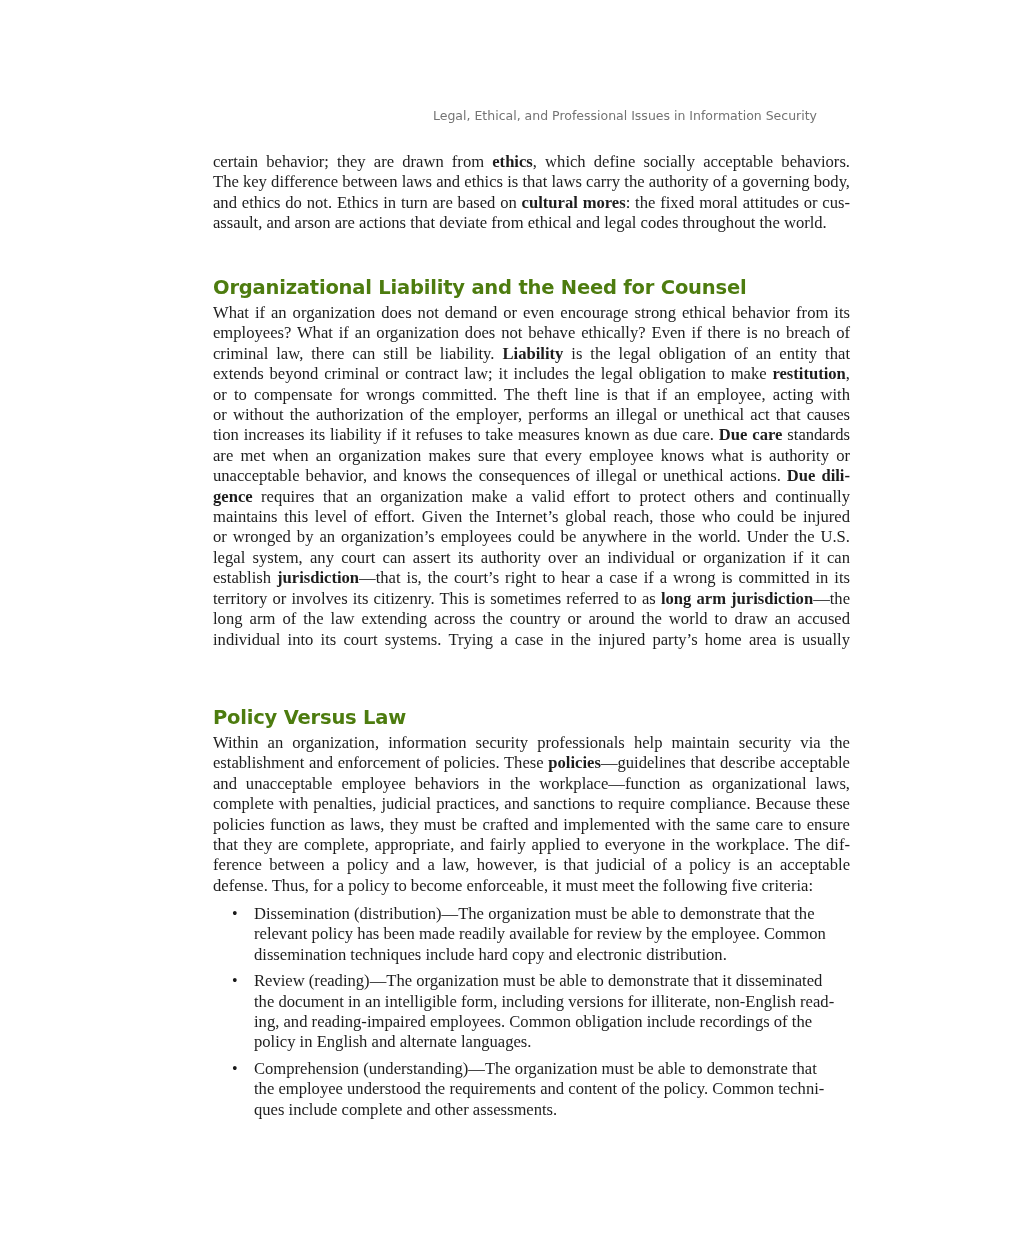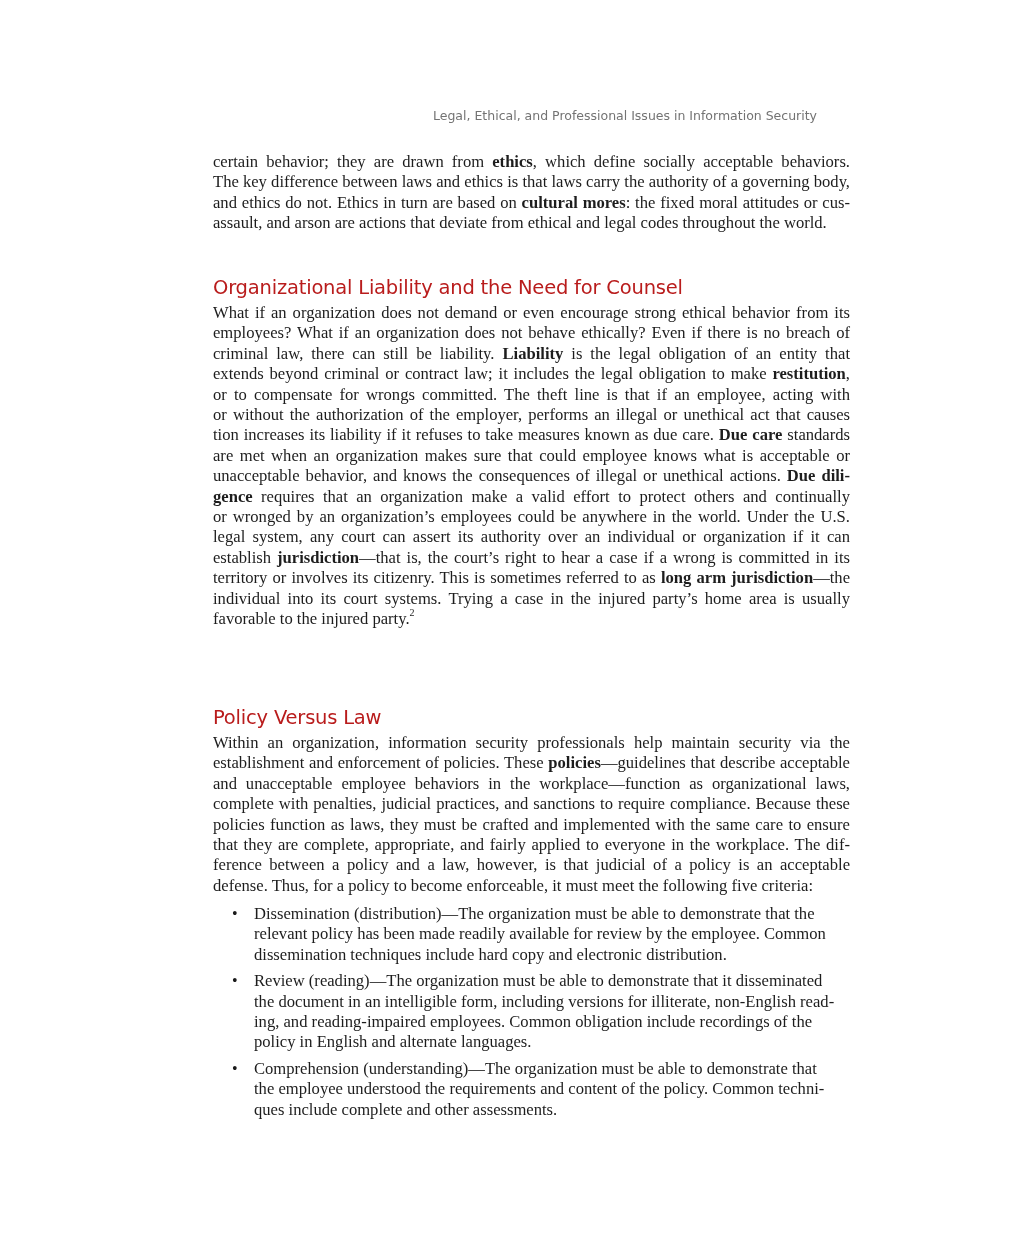--- a/index.html
+++ b/index.html
@@ -10,22 +10,22 @@
   }
   .col { position:absolute; left:213px; width:637px; }
   .p {
     font-family:"Liberation Serif", serif; font-size:16.6px; line-height:20.4px;
     text-align:justify; margin:0; color:#1d1d1d;
   }
   .p b { font-weight:bold; }
   .line { display:block; text-align:justify; text-align-last:justify; white-space:nowrap; }
   .line.last { text-align-last:left; }
   h2 {
-    font-family:"DejaVu Sans", sans-serif; font-weight:normal; font-size:19.5px;
-    margin:0; color:#b91c1c; letter-spacing:-0.2px; line-height:24px;
+    font-family:"DejaVu Sans", sans-serif; font-weight:bold; font-size:19.5px;
+    margin:0; color:#4d7c0f; letter-spacing:-0.2px; line-height:24px;
   }
   sup { font-size:10px; line-height:0; position:relative; top:-2px; vertical-align:super; }
   .bullets { position:absolute; left:232px; width:640px; }
   .bullet { position:relative; padding-left:22px; margin-bottom:6px; }
   .bullet .dot { position:absolute; left:0; top:0; font-family:"Liberation Serif", serif; font-size:16px; line-height:20.4px; }
   .bullet .p { text-align:left; }
 </style>
 </head>
 <body>
 
@@ -43,29 +43,30 @@
 <div class="col" style="top:276px;">
   <h2>Organizational Liability and the Need for Counsel</h2>
   <p class="p" style="margin-top:3px;">
       <span class="line">What if an organization does not demand or even encourage strong ethical behavior from its</span>
       <span class="line">employees? What if an organization does not behave ethically? Even if there is no breach of</span>
       <span class="line">criminal law, there can still be liability. <b>Liability</b> is the legal obligation of an entity that</span>
       <span class="line">extends beyond criminal or contract law; it includes the legal obligation to make <b>restitution</b>,</span>
       <span class="line">or to compensate for wrongs committed. The theft line is that if an employee, acting with</span>
       <span class="line">or without the authorization of the employer, performs an illegal or unethical act that causes</span>
       <span class="line">tion increases its liability if it refuses to take measures known as due care. <b>Due care</b> standards</span>
-      <span class="line">are met when an organization makes sure that could employee knows what is acceptable or</span>
+      <span class="line">are met when an organization makes sure that every employee knows what is authority or</span>
       <span class="line">unacceptable behavior, and knows the consequences of illegal or unethical actions. <b>Due dili-</b></span>
       <span class="line"><b>gence</b> requires that an organization make a valid effort to protect others and continually</span>
+      <span class="line">maintains this level of effort. Given the Internet’s global reach, those who could be injured</span>
       <span class="line">or wronged by an organization’s employees could be anywhere in the world. Under the U.S.</span>
       <span class="line">legal system, any court can assert its authority over an individual or organization if it can</span>
       <span class="line">establish <b>jurisdiction</b>—that is, the court’s right to hear a case if a wrong is committed in its</span>
       <span class="line">territory or involves its citizenry. This is sometimes referred to as <b>long arm jurisdiction</b>—the</span>
+      <span class="line">long arm of the law extending across the country or around the world to draw an accused</span>
       <span class="line">individual into its court systems. Trying a case in the injured party’s home area is usually</span>
-      <span class="line last">favorable to the injured party.<sup>2</sup></span>
     </p>
 </div>
 
 <div class="col" style="top:706px;">
   <h2>Policy Versus Law</h2>
   <p class="p" style="margin-top:3px;">
       <span class="line">Within an organization, information security professionals help maintain security via the</span>
       <span class="line">establishment and enforcement of policies. These <b>policies</b>—guidelines that describe acceptable</span>
       <span class="line">and unacceptable employee behaviors in the workplace—function as organizational laws,</span>
       <span class="line">complete with penalties, judicial practices, and sanctions to require compliance. Because these</span>

